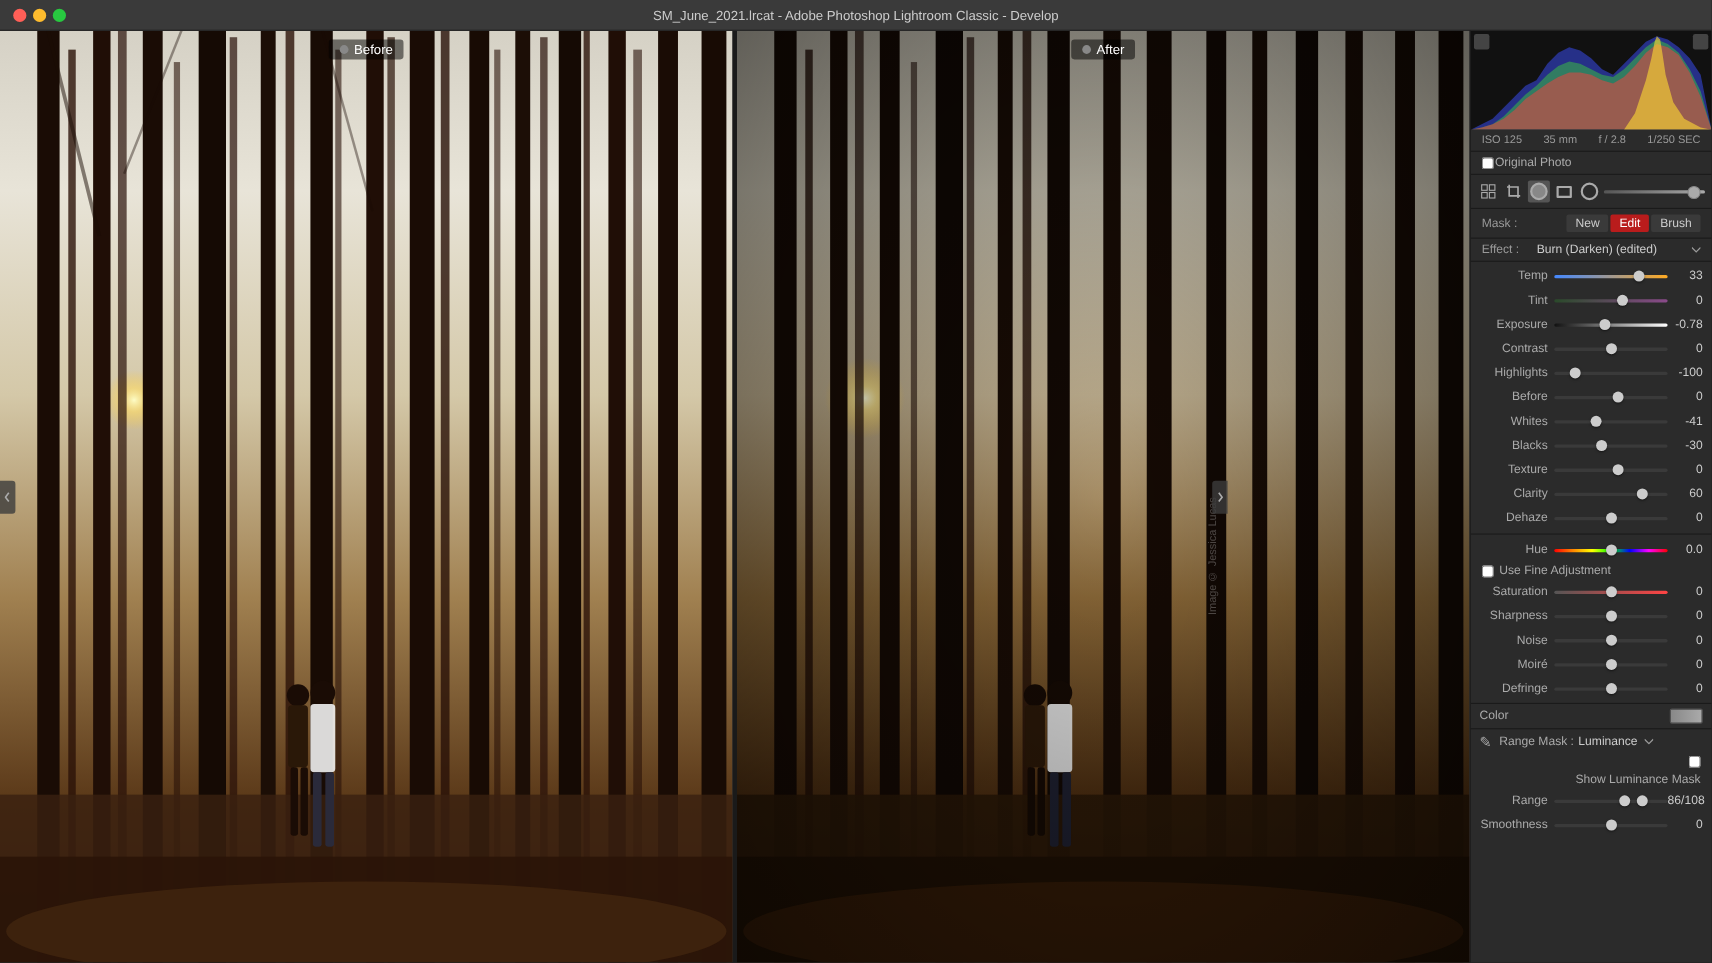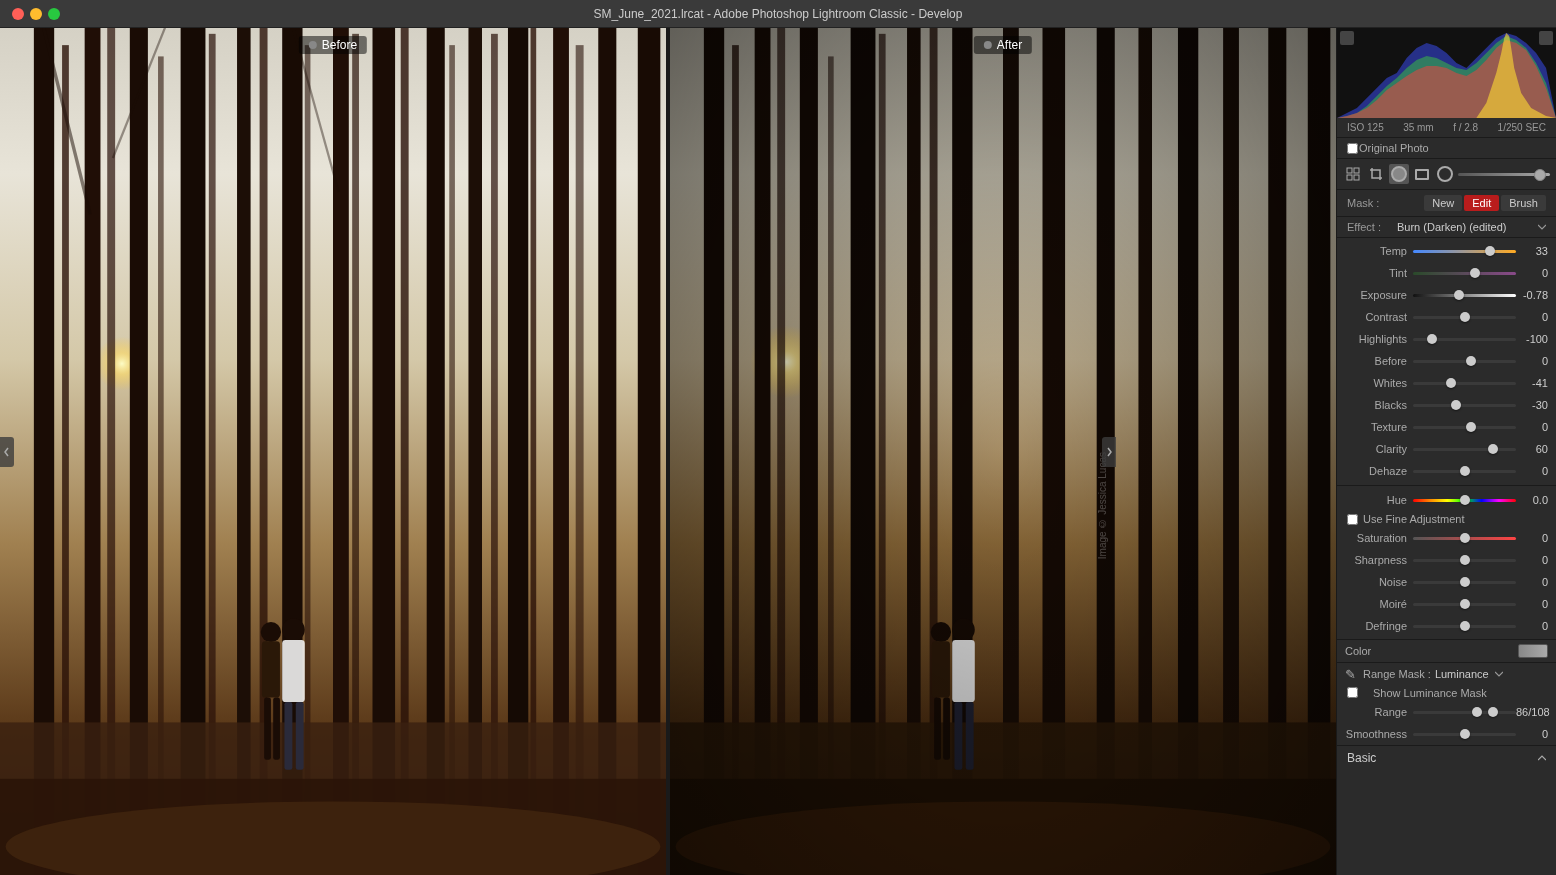--- a/index.html
+++ b/index.html
@@ -354,23 +354,24 @@
     .range-mask-value { font-size: 11px; color: #ccc; }
 
     .eyedropper-icon {
       width: 14px; height: 14px;
       color: #aaa;
       font-size: 13px;
     }
 
     .show-lum-row {
       display: flex;
-      align-items: flex-start;
+      align-items: flex-end;
       padding: 2px 10px;
-      gap: 15px;
+      gap: 5px;
+      flex-direction: column;
     }
     .show-lum-row input[type="checkbox"] { width: 11px; height: 11px; }
     .show-lum-row span { font-size: 11px; color: #aaa; }
 
     .range-slider-row {
       display: flex;
       align-items: center;
       padding: 2px 8px;
       height: 22px;
     }
@@ -940,22 +941,16 @@
       <span class="slider-label">Smoothness</span>
       <div class="slider-track-container">
         <div class="slider-track">
           <div class="slider-thumb" style="left:50%"></div>
         </div>
       </div>
       <span class="slider-value">0</span>
     </div>
 
 
-    <div class="section-header">
-      <span>Basic</span>
-      <svg width="8" height="6" viewBox="0 0 8 6">
-          <polyline points="0,5 4,1 8,5" fill="none" stroke="#aaa" stroke-width="1.2"></polyline>
-        </svg>
-    </div>
 
   </div>
 
 </div>
 
 </body></html>

